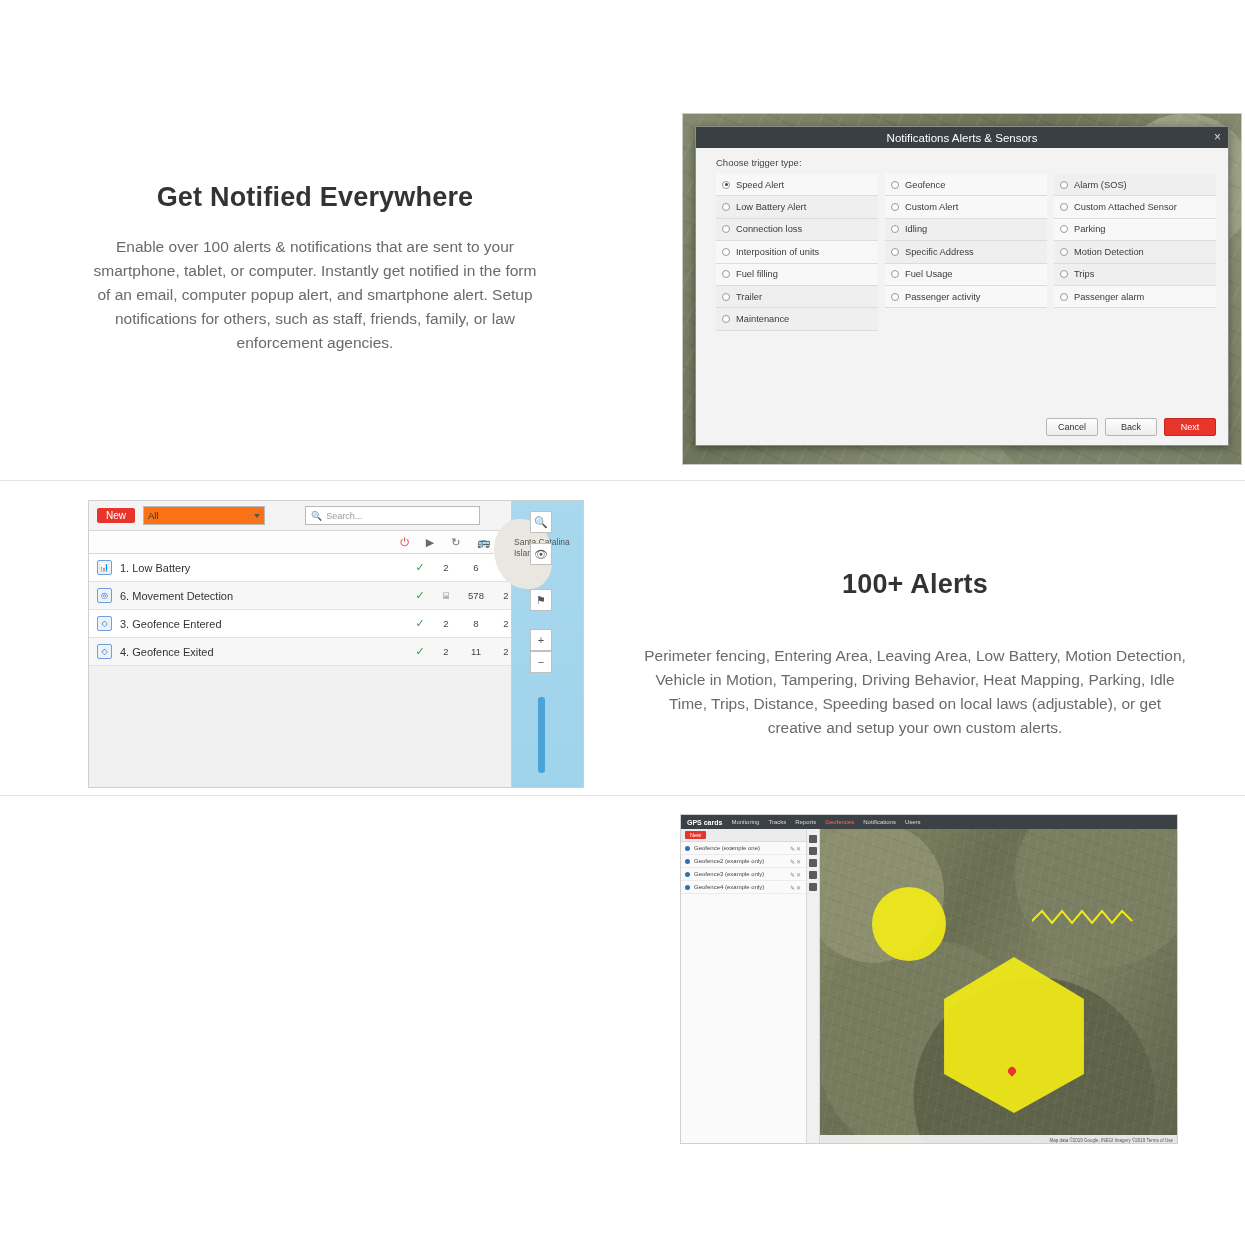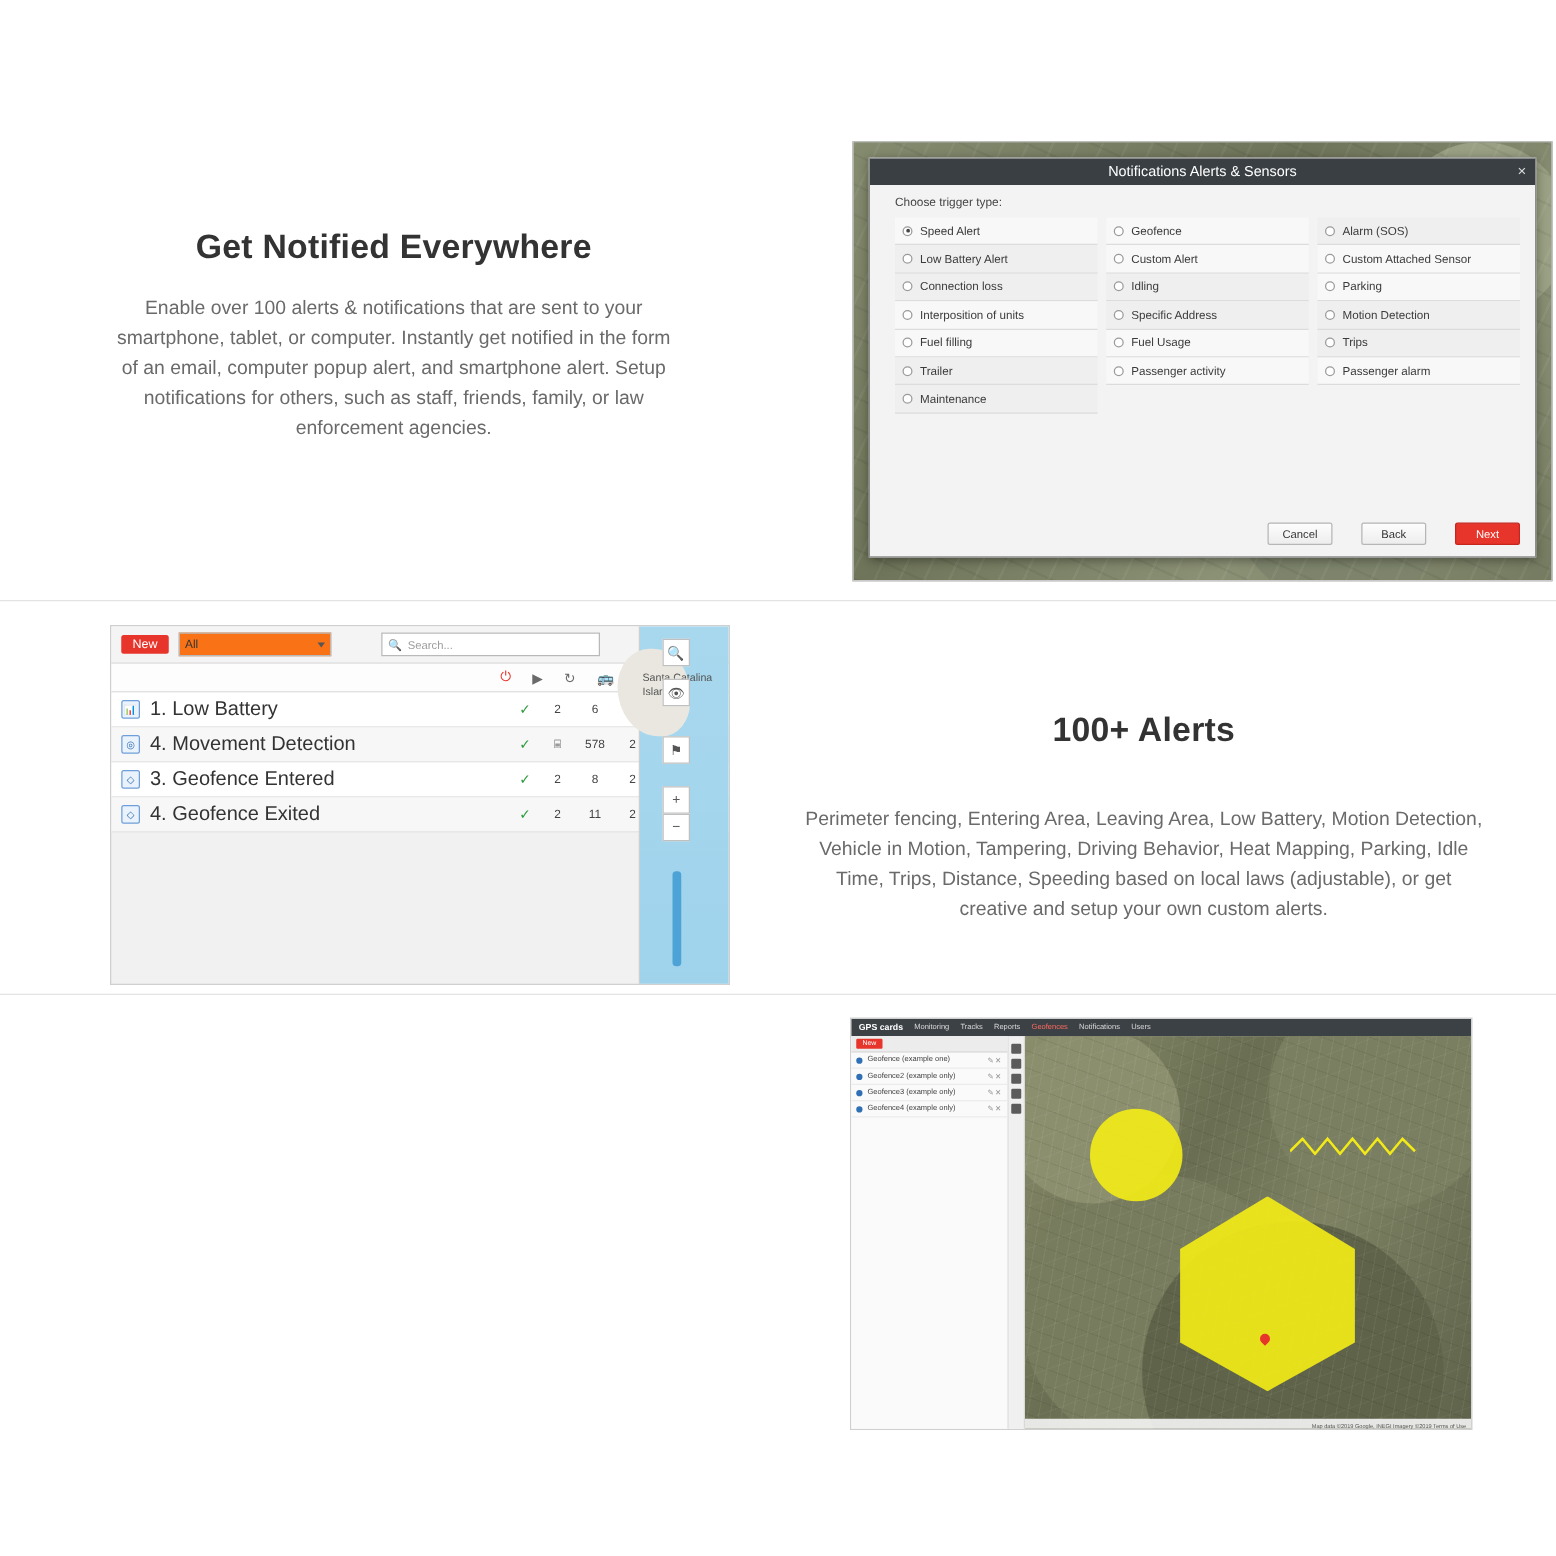--- a/index.html
+++ b/index.html
@@ -106,21 +106,21 @@
   .radio {
     width:8px; height:8px; border-radius:50%;
     border:1px solid #9a9a9a; background:#fff;
     margin-right:6px; flex:none; position:relative;
   }
   .radio.sel:after{
     content:""; position:absolute; left:1.5px; top:1.5px;
     width:3px; height:3px; border-radius:50%; background:#444;
   }
   .dialog-footer {
-    display:flex; justify-content:flex-end; gap:23px;
+    display:flex; justify-content:flex-end; gap:7px;
     padding:6px 12px 9px 12px;
   }
   .btn {
     min-width:52px; height:18px;
     font-size:9px; color:#333;
     background:linear-gradient(#fdfdfd,#ededed);
     border:1px solid #b6b6b6; border-radius:2px;
     display:flex; align-items:center; justify-content:center;
   }
   .btn.primary { background:#e8352b; border-color:#c5271f; color:#fff; }
@@ -167,21 +167,21 @@
     height:28px; display:flex; align-items:center;
     border-bottom:1px solid #e2e2e2; background:#fff; padding-left:8px;
   }
   .s2-row.alt { background:#f7f7f7; }
   .s2-ic {
     width:15px; height:15px; border:1px solid #6f9fd8; border-radius:2px;
     background:#eaf2fb; margin-right:8px; flex:none;
     display:flex; align-items:center; justify-content:center;
     font-size:8px; color:#2f6fb5;
   }
-  .s2-name { flex:1; color:#333; font-size:16px; }
+  .s2-name { flex:1; color:#333; font-size:11px; }
   .s2-cell { width:30px; text-align:center; color:#444; font-size:9.5px; }
   .s2-check { width:22px; text-align:center; color:#2e9b3e; font-size:11px; }
   .s2-act { width:20px; text-align:center; color:#6a6a6a; font-size:10px; }
   .s2-del { width:22px; text-align:center; color:#e8352b; font-size:11px; }
 
   .s2-map {
     position:absolute; right:0; top:0; width:72px; height:288px;
     background:linear-gradient(180deg,#a8d8ee 0%,#9fd3ec 100%);
     border-left:1px solid #cfcfcf;
   }
@@ -444,21 +444,21 @@
         <span class="s2-check">✓</span>
         <span class="s2-cell">2</span>
         <span class="s2-cell">6</span>
         <span class="s2-cell">2</span>
         <span class="s2-act">🔧</span>
         <span class="s2-act">⧉</span>
         <span class="s2-del">✕</span>
       </div>
       <div class="s2-row alt">
         <span class="s2-ic">◎</span>
-        <span class="s2-name">4. Movement Detection</span>
+        <span class="s2-name">6. Movement Detection</span>
         <span class="s2-check">✓</span>
         <span class="s2-cell">⌸</span>
         <span class="s2-cell">578</span>
         <span class="s2-cell">2</span>
         <span class="s2-act">🔧</span>
         <span class="s2-act">⧉</span>
         <span class="s2-del">✕</span>
       </div>
       <div class="s2-row">
         <span class="s2-ic">◇</span>

